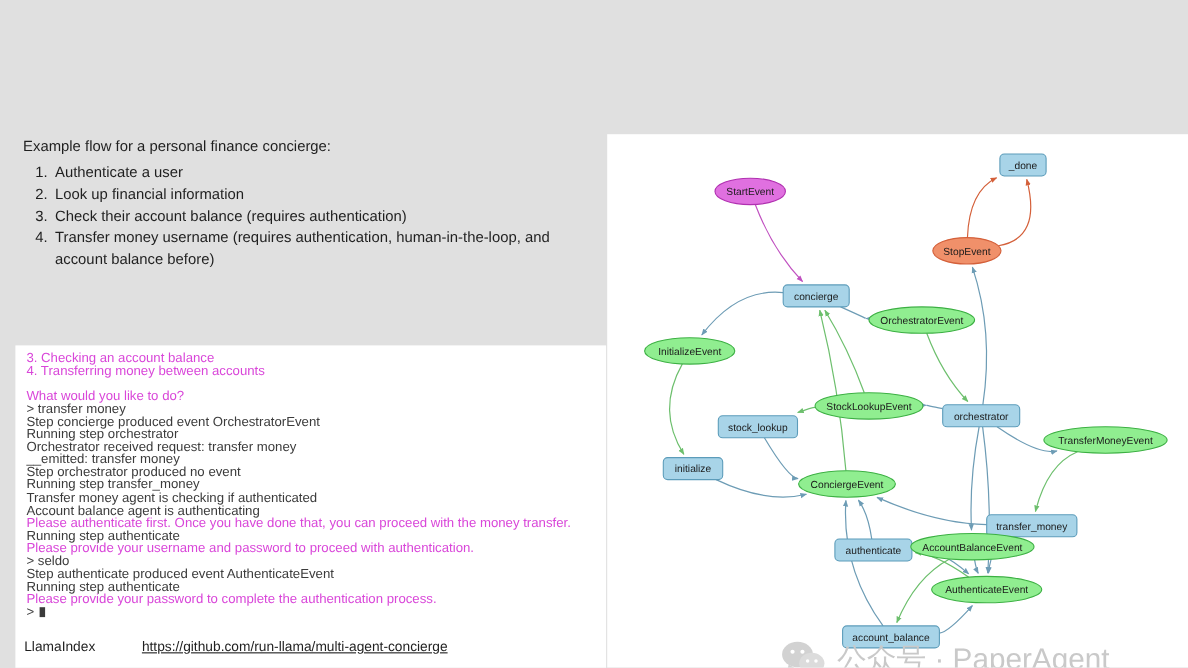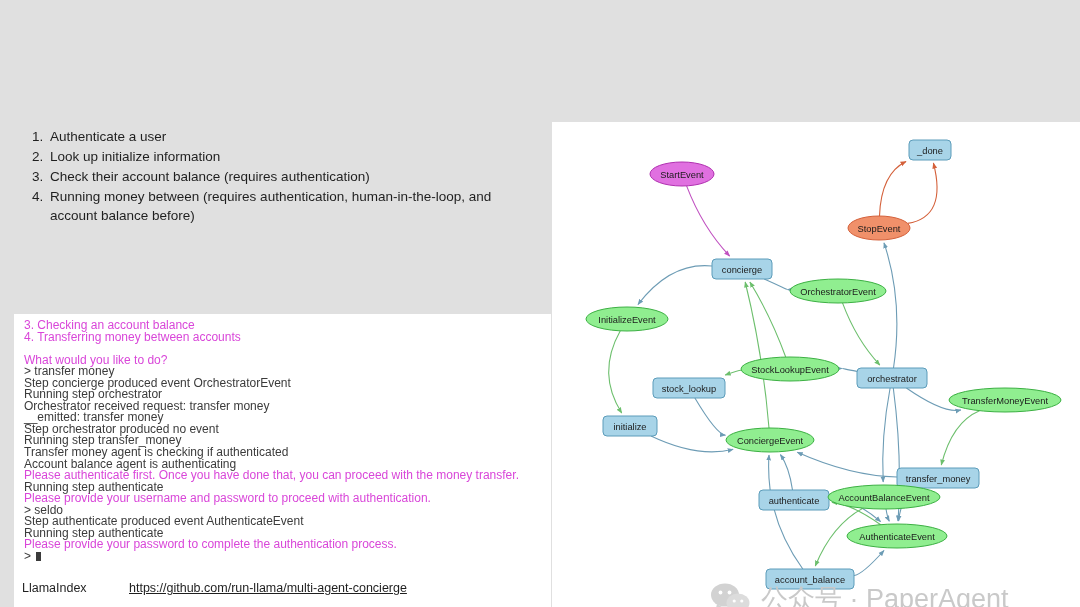--- a/index.html
+++ b/index.html
@@ -85,25 +85,26 @@
     font-size: 27px; color: #c9c9c9; white-space: nowrap;
   }
 </style>
 </head>
 <body>
 
 <div id="slide-root">
 
 
   <div id="intro-block">
+    <p id="intro-lead">Example flow for a personal finance concierge:</p>
     <ol class="steps" id="steps-list">
         <li>Authenticate a user</li>
-        <li>Look up initialize information</li>
+        <li>Look up financial information</li>
         <li>Check their account balance (requires authentication)</li>
-        <li>Running money between (requires authentication, human-in-the-loop, and account balance before)</li>
+        <li>Transfer money username (requires authentication, human-in-the-loop, and account balance before)</li>
       </ol>
   </div>
 
   <div id="terminal"><span class="ln m">3. Checking an account balance</span><span class="ln m">4. Transferring money between accounts</span><span class="ln blank"> </span><span class="ln m">What would you like to do?</span><span class="ln">&gt; transfer money</span><span class="ln">Step concierge produced event OrchestratorEvent</span><span class="ln">Running step orchestrator</span><span class="ln">Orchestrator received request: transfer money</span><span class="ln">__emitted: transfer money</span><span class="ln">Step orchestrator produced no event</span><span class="ln">Running step transfer_money</span><span class="ln">Transfer money agent is checking if authenticated</span><span class="ln">Account balance agent is authenticating</span><span class="ln m">Please authenticate first. Once you have done that, you can proceed with the money transfer.</span><span class="ln">Running step authenticate</span><span class="ln m">Please provide your username and password to proceed with authentication.</span><span class="ln">&gt; seldo</span><span class="ln">Step authenticate produced event AuthenticateEvent</span><span class="ln">Running step authenticate</span><span class="ln m">Please provide your password to complete the authentication process.</span><span class="ln">&gt; <span class="cursor"></span></span></div>
 
   <div id="footer">
     <span id="footer-brand">LlamaIndex</span>
     <span id="footer-url">https://github.com/run-llama/multi-agent-concierge</span>
   </div>
 

